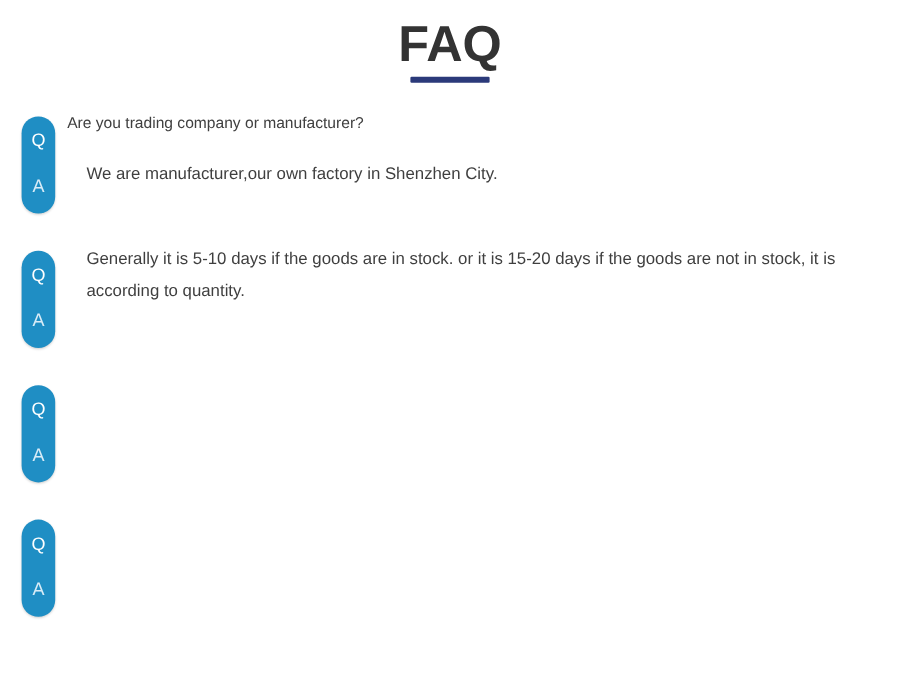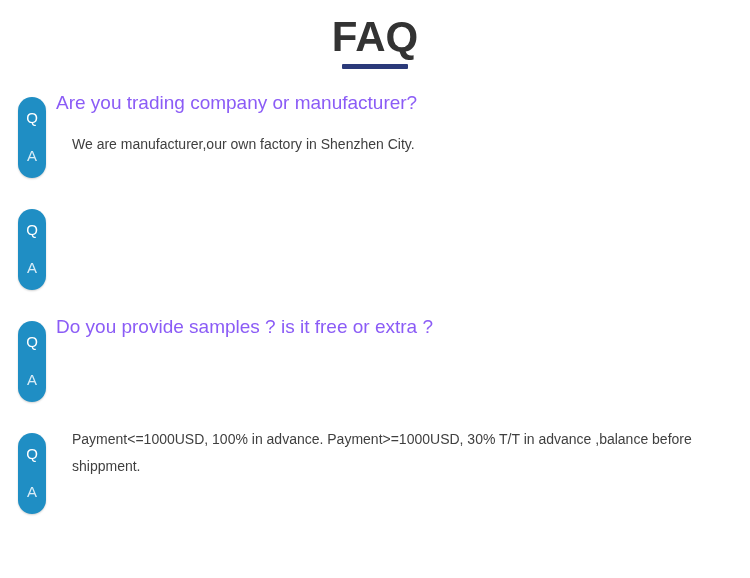--- a/index.html
+++ b/index.html
@@ -85,23 +85,23 @@
   }
   .qa-pill .a-mark {
     font-size: 15px;
     line-height: 18px;
     margin-top: 20px;
     color: #d9ecf7;
     font-weight: normal;
   }
 
   .question {
-    font-size: 19px;
+    font-size: 13px;
     line-height: 25px;
-    color: #8b5cf6;
+    color: #404040;
     margin: 0 0 7px 0;
     font-weight: normal;
   }
 
   .answer {
     font-size: 14px;
     line-height: 27px;
     color: #3f3f3f;
     margin: 16px;
     font-weight: normal;
@@ -126,32 +126,31 @@
       </div>
       <p class="question">Are you trading company or manufacturer?</p>
       <p class="answer">We are manufacturer,our own factory in Shenzhen City.</p>
     </div>
 
     <div class="faq-item">
       <div class="qa-pill">
         <span class="q-mark">Q</span>
         <span class="a-mark">A</span>
       </div>
+      <p class="answer">Generally it is 5-10 days if the goods are in stock. or it is 15-20 days if the goods are not in stock, it is according to quantity.</p>
     </div>
 
     <div class="faq-item">
       <div class="qa-pill">
         <span class="q-mark">Q</span>
         <span class="a-mark">A</span>
       </div>
-      <p class="question">Do you provide samples ? is it free or extra ?</p>
     </div>
 
     <div class="faq-item">
       <div class="qa-pill">
         <span class="q-mark">Q</span>
         <span class="a-mark">A</span>
       </div>
-      <p class="answer">Payment&lt;=1000USD, 100% in advance. Payment&gt;=1000USD, 30% T/T in advance ,balance before shippment.</p>
     </div>
 
   </div>
 </div>
 
 </body></html>

